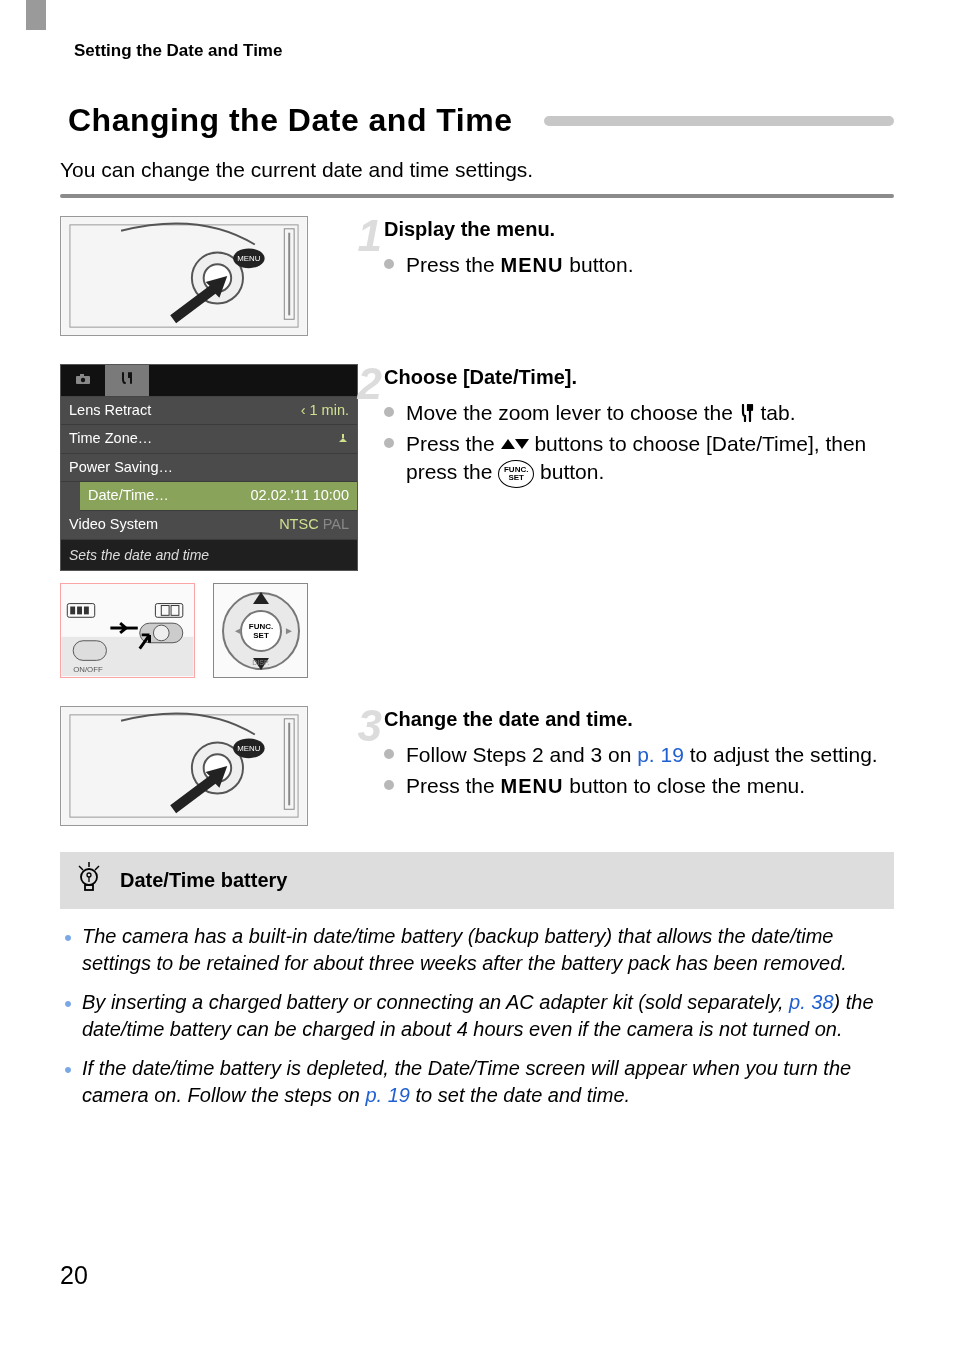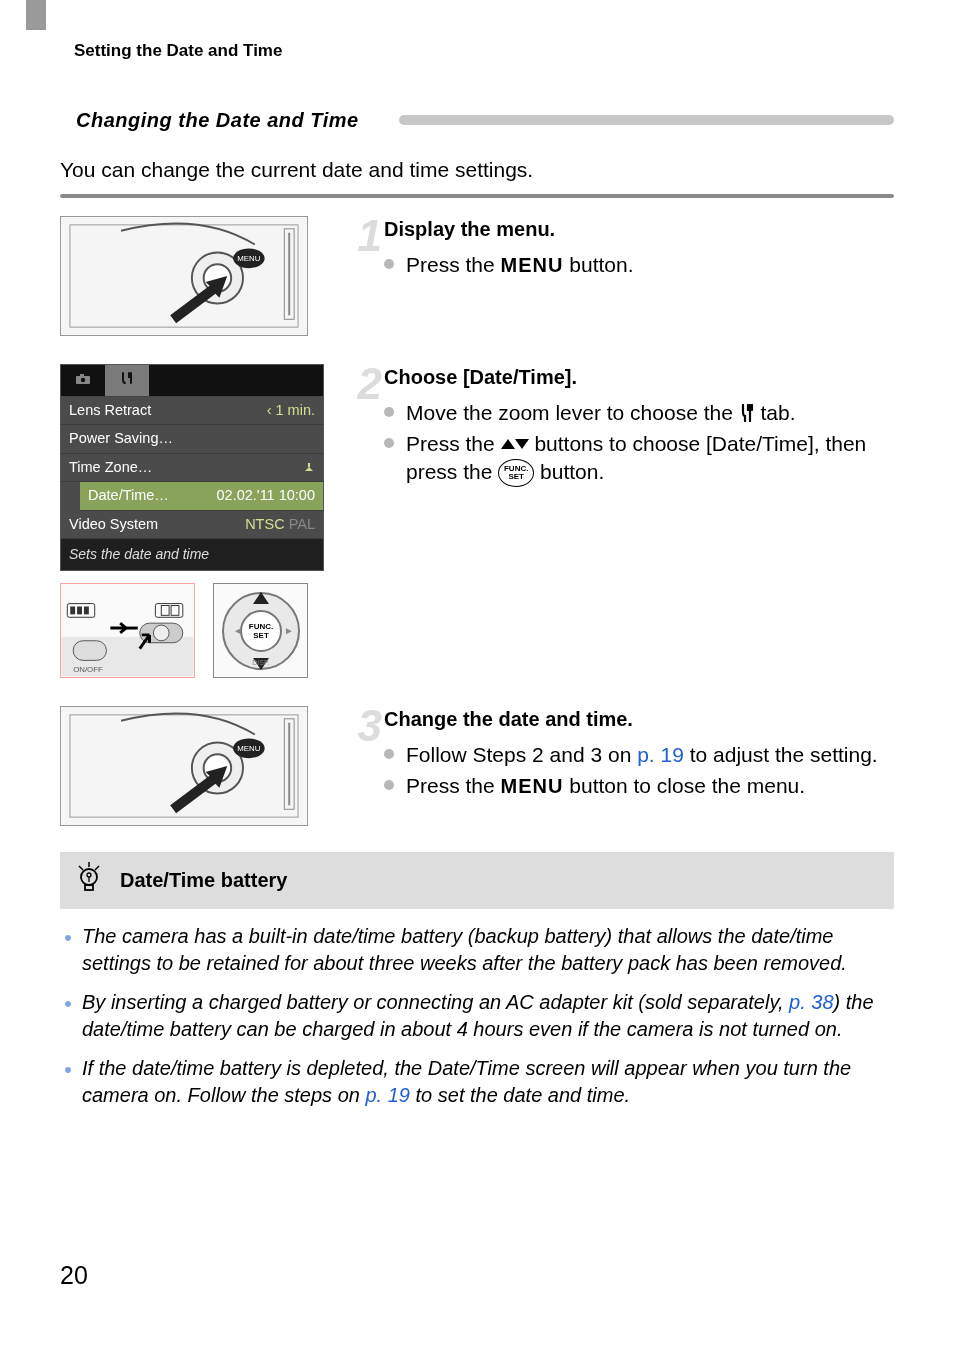--- a/index.html
+++ b/index.html
@@ -26,24 +26,23 @@
     font-weight: bold;
     font-size: 17px;
     margin: 0 0 28px 14px;
   }
   .h1-row {
     display: flex; align-items: center; gap: 24px; margin-bottom: 6px;
   }
   .h1 {
     font-weight: 900;
     font-family: Arial Black, Arial, sans-serif;
-    font-size: 20px;
+    font-size: 32px;
     letter-spacing: 0.5px;
-    margin: 16px;
-    font-style: italic;
+    margin: 8px;
   }
   .h1-rule {
     flex: 1; height: 10px; border-radius: 5px; background: #c7c7c7;
   }
   .intro { font-size: 21px; margin: 4px 0 10px 0; }
   .divider { height: 0; border-bottom: 4px solid #8b8b8b; margin: 8px 0 18px 0; border-radius: 2px;}
   .steps { display: flex; flex-direction: column; gap: 28px; }
   .step-row { display: flex; align-items: flex-start; gap: 18px; }
   .thumb-col { width: 260px; flex: 0 0 260px; }
   .text-col { flex: 1; display: flex; }
@@ -89,21 +88,21 @@
   .illus-cam {
     height: 120px;
     background: #f8f8f8;
     position: relative;
     overflow:hidden;
   }
   .illus-cam svg { width:100%; height:100%; }
 
   
   .menu-shot {
-    border: 1px solid #555; width: 264px; box-sizing: border-box;
+    border: 1px solid #555; width: 298px; box-sizing: border-box;
     background: #4b4b4b; color: #cfcfcf; font-size: 14px;
   }
   .menu-tabs { display:flex; background:#111; border-bottom:1px solid #444;}
   .menu-tab { padding:5px 14px; color:#aaa; font-size:15px;}
   .menu-tab.active { background:#7a7a7a; color:#111;}
   .menu-list .mrow { display:flex; justify-content:space-between; padding:4px 8px; border-bottom:1px solid #3b3b3b; color:#fff; font-size:14.5px;}
   .menu-list .mrow.sel { background:#8aa35a; color:#fff;margin-left:19px; }
   .menu-list .mrow.sel .val { color:#fff;}
   .mrow .val { color:#cfe08e; }
   .mrow.sel .key { color:#fff;}
@@ -198,28 +197,28 @@
                   <path d="M4 2 L4 8 M4 8 Q4 12 6 12 M12 2 L12 6 L10 6 L10 2 M12 6 L12 12" stroke="#111" stroke-width="2" fill="none" stroke-linecap="round"></path>
                 </svg>
             </div>
           </div>
           <div class="menu-list">
             <div class="mrow">
                 <span class="key">Lens Retract</span>
                 <span class="val">‹ 1 min.</span>
               </div>
             <div class="mrow">
-                <span class="key">Power Saving…</span>
-                <span class="val"></span>
-              </div>
-            <div class="mrow">
                 <span class="key">Time Zone…</span>
                 <span class="val"><svg width="12" height="12" viewBox="0 0 12 12">
                     <path d="M2 11 L6 7 L10 11 Z M5 7 L5 3 L7 3 L7 7" fill="#cfe08e"></path>
                   </svg></span>
+              </div>
+            <div class="mrow">
+                <span class="key">Power Saving…</span>
+                <span class="val"></span>
               </div>
             <div class="mrow sel">
                 <span class="key">Date/Time…</span>
                 <span class="val">02.02.'11 10:00</span>
               </div>
             <div class="mrow">
                 <span class="key">Video System</span>
                 <span class="val"><span style="color:#cfe08e">NTSC</span> <span style="color:#888">PAL</span></span>
               </div>
           </div>

